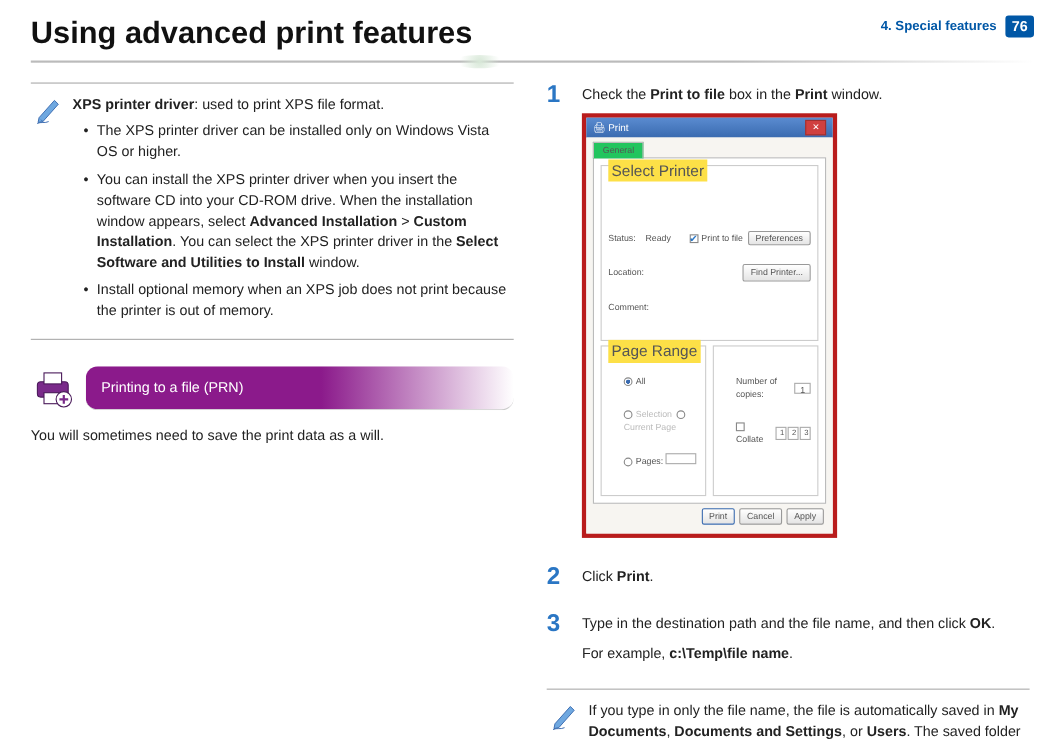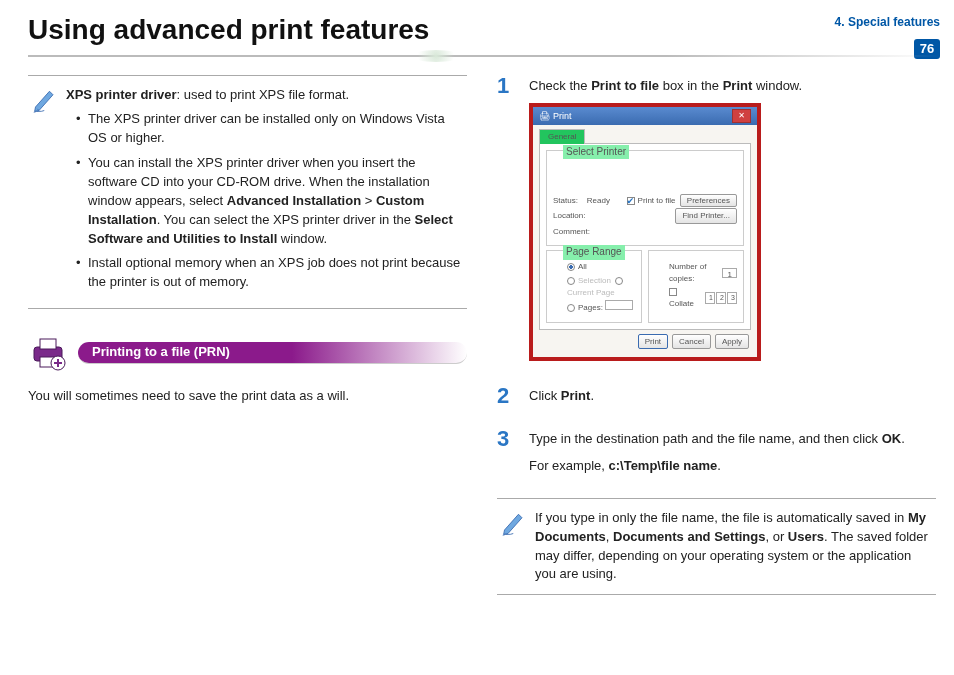--- a/index.html
+++ b/index.html
@@ -17,23 +17,22 @@
     font-size: 28px;
     font-weight: 700;
     padding: 10px 0 4px 28px;
     color: #111;
   }
   .header-right {
     position: absolute;
     top: 14px;
     right: 14px;
     display: flex;
-    align-items: flex-end;
+    align-items: center;
     gap: 8px;
-    flex-direction: column;
   }
   .section-label {
     color: #0057a6;
     font-weight: 700;
     font-size: 12px;
   }
   .page-num {
     background: #0057a6;
     color: #fff;
     font-weight: 700;
@@ -87,25 +86,25 @@
     align-items: center;
     gap: 10px;
     margin: 20px 0 14px 0;
   }
   .section-icon {
     width: 40px; height: 40px;
     display:flex;align-items:center;justify-content:center;
   }
   .section-bar {
     flex: 1;
-    height: 22px;
+    height: 40px;
     background: linear-gradient(to right, #8b1a8b 0%, #8b1a8b 55%, #fff 100%);
     border-radius: 11px;
     color: #fff;
-    font-weight: 700;
+    font-weight: 400;
     font-size: 13px;
     display: flex;
     align-items: center;
     padding-left: 14px;
     border-bottom:1px solid #ccc;
   }
   .body-text { margin-bottom: 14px; }
   .step { display: flex; gap: 14px; margin-bottom: 14px; }
   .step-num {
     color: #2a76c4;
@@ -136,22 +135,22 @@
   }
   .dlg-close{
     background:#d04040;color:#fff;padding:0 5px;border:1px solid #a03030;font-size:8px;
   }
   .dlg-body{padding:4px 6px 6px 6px;background:#f7f5f1;}
   .dlg-tab{
     display:inline-block;border:1px solid #bbb;border-bottom:none;padding:1px 8px;background:#22c55e;font-size:8px;margin-bottom:-1px;
   }
   .dlg-panel{border:1px solid #bbb;background:#fff;padding:6px;}
   .dlg-group{border:1px solid #ccc;padding:10px 6px 6px 6px;margin-bottom:4px;position:relative;}
-  .dlg-group-label{position:absolute;top:-6px;left:16px;background:#86efac;padding:0 3px;font-size:10px;color:#555;}
-  .dlg-row{display:flex;justify-content:space-between;align-items:center;margin:2px 0;font-size:8px;}
+  .dlg-group-label{position:absolute;top:-6px;left:6px;background:#fde047;padding:0 3px;font-size:14px;color:#555;}
+  .dlg-row{display:flex;justify-content:space-between;align-items:center;margin:18px 0;font-size:8px;}
   .dlg-btn{border:1px solid #999;background:linear-gradient(#fff,#e4e4e4);padding:1px 6px;font-size:8px;border-radius:2px;}
   .dlg-footer{display:flex;justify-content:flex-end;gap:4px;padding:4px 2px 2px 2px;}
   .dlg-printarea{height:32px;}
   .dlg-half{display:flex;gap:6px;}
   .dlg-half>div{flex:1;border:1px solid #ccc;padding:8px 6px 6px 20px;position:relative;}
   .dlg-input{border:1px solid #aaa;background:#fff;width:28px;height:10px;display:inline-block;}
   .dlg-radio{display:inline-block;width:8px;height:8px;border:1px solid #888;border-radius:50%;margin-right:3px;vertical-align:middle;}
   .dlg-radio.sel{background:radial-gradient(circle,#3a6bb0 0 40%,#fff 50%);}
   .dlg-check{display:inline-block;width:8px;height:8px;border:1px solid #888;margin-right:3px;vertical-align:middle;background:#fff;position:relative;}
   .dlg-check.sel::after{content:"✔";position:absolute;top:-3px;left:-1px;font-size:9px;color:#2a76c4;}

